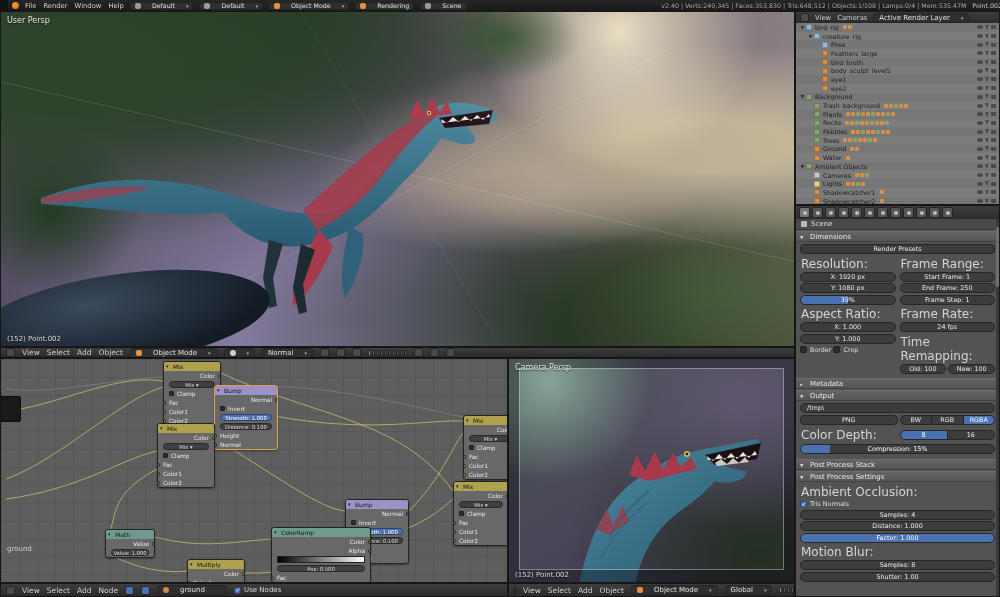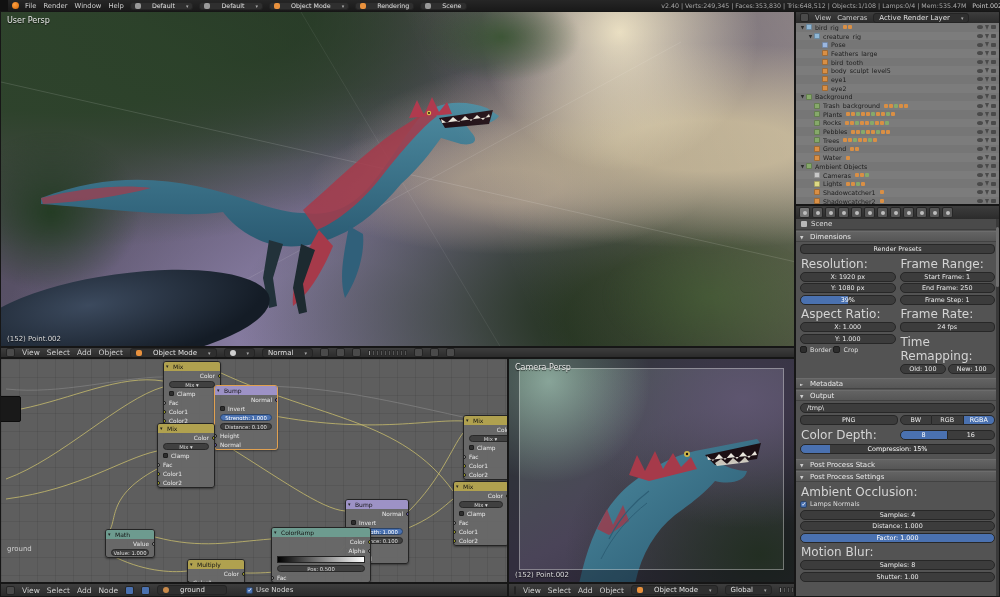--- a/index.html
+++ b/index.html
@@ -414,21 +414,21 @@
         <span class="menu-item">Select</span>
         <span class="menu-item">Add</span>
         <span class="menu-item">Node</span>
       </span>
     <span class="chipbtn blue"></span>
     <span class="chipbtn blue"></span>
     <span class="widget dark" style="min-width:70px">
         <span class="dotic" style="border-radius:50%;background:#c98a4a"></span>
         <span>ground</span>
       </span>
-    <span class="pcheck" style="margin:12px">
+    <span class="pcheck" style="margin:0">
         <span class="chk on"></span>
         <span style="font-size:7px;color:#d8d8d8">Use Nodes</span>
       </span>
   </div>
 
   <div id="camheader" class="region hdr">
     <span class="chipbtn"></span>
     <span style="display: inline-flex; gap: 7px;">
         <span class="menu-item">View</span>
         <span class="menu-item">Select</span>
@@ -860,21 +860,21 @@
         </div>
     </div>
 
     <div class="sect">Post Process Stack</div>
 
     <div class="sect">Post Process Settings</div>
     <div class="pbody">
       <div class="plabel">Ambient Occlusion:</div>
       <span class="pcheck">
           <span class="chk on"></span>
-          <span>Lamps Normals</span>
+          <span>Tris Normals</span>
         </span>
       <div class="prow">
           <div class="pfield">Samples: 4</div>
         </div>
       <div class="prow">
           <div class="pfield">Distance: 1.000</div>
         </div>
       <div class="prow">
           <div class="pfield slider" style="--f:100%">Factor: 1.000</div>
         </div>

